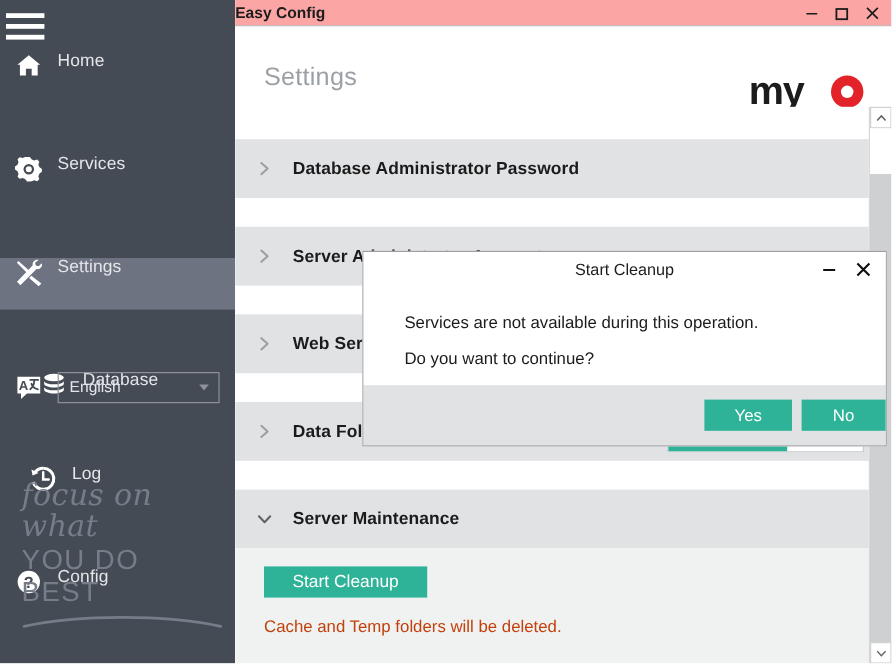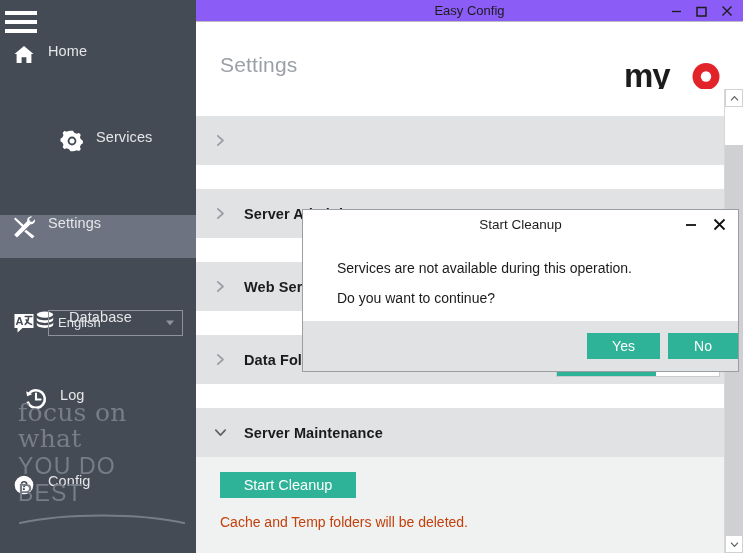--- a/index.html
+++ b/index.html
@@ -42,36 +42,36 @@
     display:flex; align-items:center; padding-left:9px; cursor:pointer;
   }
   .lang-caret {
     position:absolute; right:8px; top:50%; transform:translateY(-50%);
     width:0; height:0; border-left:4.5px solid transparent; border-right:4.5px solid transparent;
     border-top:5px solid #8d929b;
   }
 
   .tagline { position:absolute; left:18px; bottom:24px; width:170px; pointer-events:none; }
   .tagline-top {
-    font-family:"DejaVu Serif", serif; font-size:25px;
+    font-family:"DejaVu Serif", serif; font-style:italic; font-size:25px;
     color:#777d88; line-height:1.05; letter-spacing:.3px;margin-top:20px;
   }
   .tagline-bot {
     font-size:23px; font-weight:normal; color:#777d88; letter-spacing:1.2px;
     line-height:1.15; margin-top:1px;
   }
   .tagline-swoosh { margin-top:5px; }
 
   
   .main { position:absolute; left:196px; top:0; right:0; bottom:0; background:#ffffff; }
 
   .titlebar {
-    position:relative; height:22px; background:#8b5cf6;
+    position:relative; height:22px; background:#fca5a5;
     border-bottom:1px solid #b8bcc2;
-    display:flex; align-items:center; justify-content:center;
+    display:flex; align-items:center; justify-content:flex-start;font-weight:bold;
   }
   .titlebar-text { font-size:13px; color:#1c1c1c; }
   .win-btns { position:absolute; right:4px; top:0; height:22px; display:flex; align-items:center; gap:0; }
   .win-btn {
     width:25px; height:22px; display:flex; align-items:center; justify-content:center;
     cursor:pointer; color:#1c1c1c;
   }
 
   .page-header { position:relative; height:67px; background:#ffffff; }
   .page-title {
@@ -174,21 +174,21 @@
 
       <div class="nav-item" style="top:0;">
         <span class="nav-icon">
           <svg width="24" height="24" viewBox="0 0 24 24" fill="#fff">
             <path d="M12 3 L2.5 11 L4.6 11 L4.6 20 L19.4 20 L19.4 11 L21.5 11 Z M9.6 14.2 L14.4 14.2 L14.4 20 L9.6 20 Z"></path>
           </svg>
         </span>
         <span class="nav-label">Home</span>
       </div>
 
-      <div class="nav-item" style="top:43px;margin-left:48px;">
+      <div class="nav-item" style="top:43px;">
         <span class="nav-icon">
           <svg width="24" height="24" viewBox="0 0 24 24" fill="#fff">
             <path d="M12 1.8 l1.6 2.1 a8.4 8.4 0 0 1 2 .85 l2.5-.8 1.75 1.75 -.8 2.5 a8.4 8.4 0 0 1 .85 2 l2.1 1.6 v2.4 l-2.1 1.6 a8.4 8.4 0 0 1-.85 2 l.8 2.5 -1.75 1.75 -2.5-.8 a8.4 8.4 0 0 1-2 .85 L12 22.2 H9.6 L8 20.1 a8.4 8.4 0 0 1-2-.85 l-2.5 .8 -1.75-1.75 .8-2.5 a8.4 8.4 0 0 1-.85-2 L-.4 12.2 V9.8 l2.1-1.6 a8.4 8.4 0 0 1 .85-2 l-.8-2.5 1.75-1.75 2.5 .8 a8.4 8.4 0 0 1 2-.85 L9.6 1.8 Z" transform="translate(0.9,0)"></path>
             <circle cx="12" cy="12" r="4.4" fill="#454b54"></circle>
             <circle cx="12" cy="12" r="2.5" fill="#fff"></circle>
           </svg>
         </span>
         <span class="nav-label">Services</span>
       </div>
 
@@ -301,20 +301,21 @@
     </div>
 
     <div class="content">
 
       <div class="section-head" style="top:27px;">
         <span class="section-chevron">
           <svg width="15" height="15" viewBox="0 0 15 15">
               <path d="M4.8 2.8 L10 7.5 L4.8 12.2" stroke="#9a9ea5" stroke-width="1.7" fill="none" stroke-linecap="round" stroke-linejoin="round"></path>
             </svg>
         </span>
+        <span class="section-title">Database Administrator Password</span>
       </div>
 
       <div class="section-head" style="top:100px;">
         <span class="section-chevron">
           <svg width="15" height="15" viewBox="0 0 15 15">
               <path d="M4.8 2.8 L10 7.5 L4.8 12.2" stroke="#9a9ea5" stroke-width="1.7" fill="none" stroke-linecap="round" stroke-linejoin="round"></path>
             </svg>
         </span>
         <span class="section-title">Server Administrator Account</span>
       </div>

